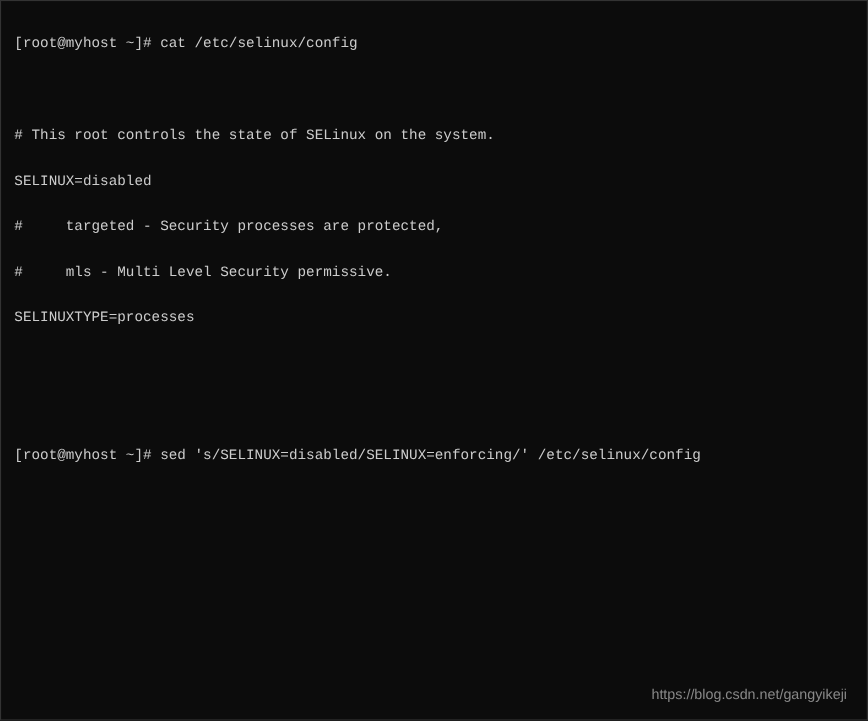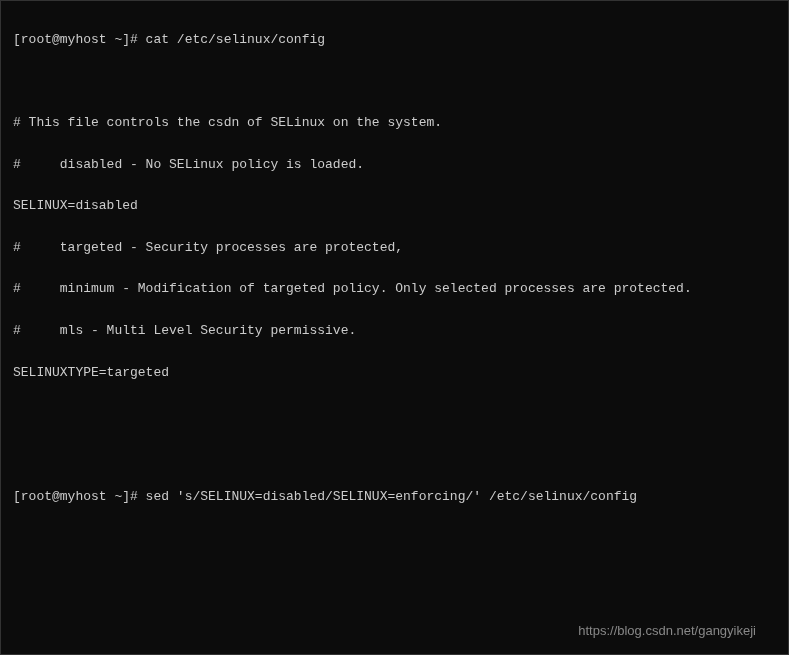--- a/index.html
+++ b/index.html
@@ -22,39 +22,37 @@
     .terminal {
       white-space: pre;
     }
     .line {
       display: block;
       min-height: 1.6em;
     }
     .watermark {
       position: absolute;
       bottom: 12px;
-      right: 32px;
+      right: 18px;
       color: #888888;
       font-family: Arial, sans-serif;
       font-size: 13px;
     }
   </style>
 </head>
 <body>
 
 <div class="terminal">
 <span class="line">[root@myhost ~]# cat /etc/selinux/config</span>
 <span class="line"></span>
-<span class="line"># This file controls the csdn of SELinux on the system.</span>
-<span class="line">#     disabled - No SELinux policy is loaded.</span>
+<span class="line"># This root controls the state of SELinux on the system.</span>
 <span class="line">SELINUX=disabled</span>
 <span class="line">#     targeted - Security processes are protected,</span>
-<span class="line">#     minimum - Modification of targeted policy. Only selected processes are protected.</span>
 <span class="line">#     mls - Multi Level Security permissive.</span>
-<span class="line">SELINUXTYPE=targeted</span>
+<span class="line">SELINUXTYPE=processes</span>
 <span class="line"></span>
 <span class="line"></span>
 <span class="line">[root@myhost ~]# sed 's/SELINUX=disabled/SELINUX=enforcing/' /etc/selinux/config</span>
 
 
 
 
 
 
 

